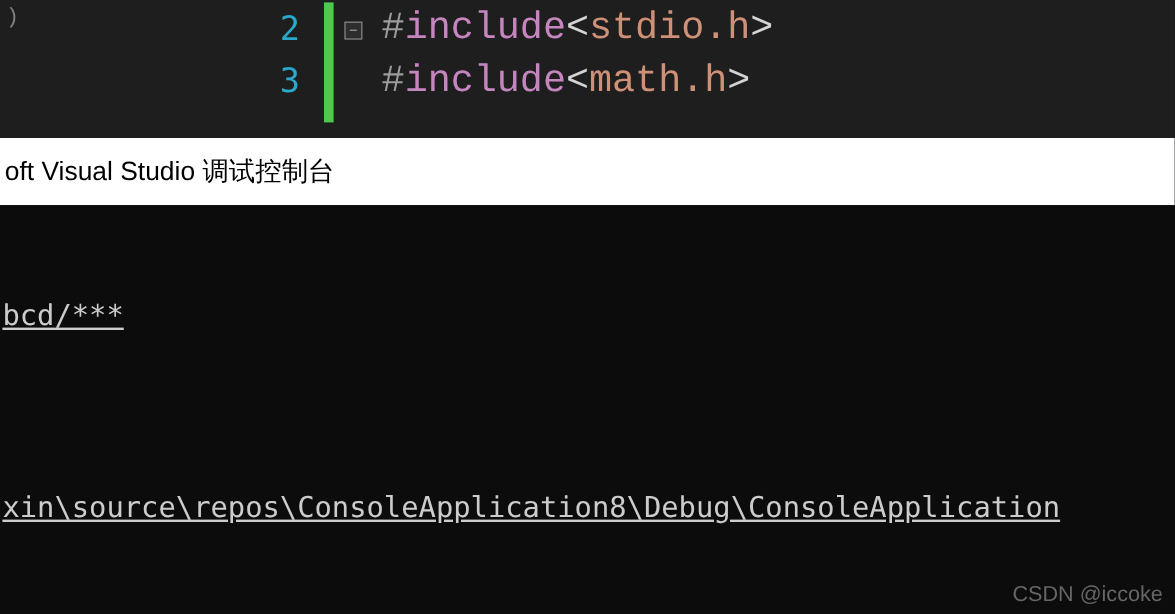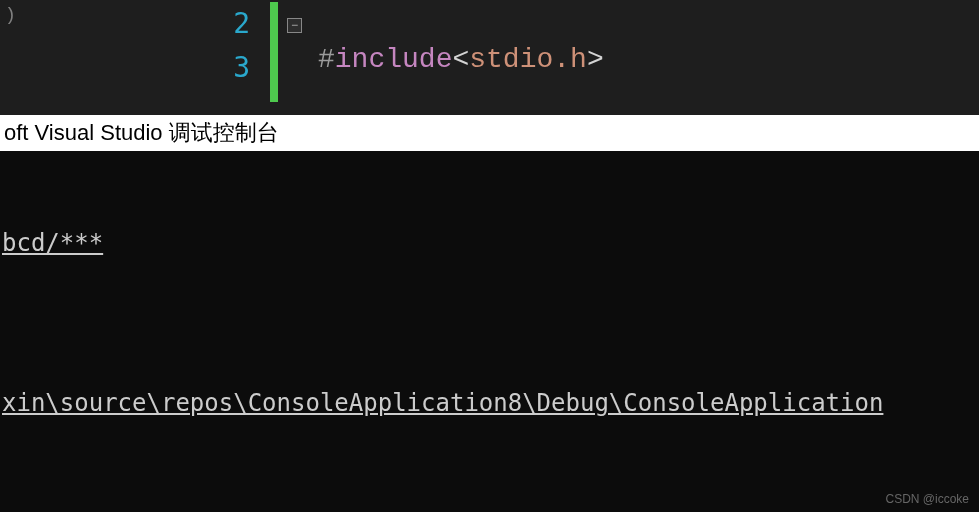--- a/index.html
+++ b/index.html
@@ -60,44 +60,43 @@
       margin-top: 10px;
       margin-left: 5px;
       line-height: 1;
     }
     .code-area {
       flex: 1;
       padding-top: 2px;
       padding-left: 8px;
     }
     .code-line {
-      font-size: 28px;
+      font-size: 32px;
       line-height: 44px;
       white-space: pre;
-      margin-top: 36px;
     }
     .directive { color: #9b9b9b; }
     .keyword-include { color: #c586c0; }
     .angle { color: #d4d4d4; }
     .header-name { color: #ce9178; }
     .console-window {
       position: absolute;
       top: 115px;
       left: 0;
       right: 0;
       bottom: 0;
       background: #0c0c0c;
     }
     .title-bar {
       background: #ffffff;
       color: #000000;
       padding: 8px 4px;
       font-family: 'Segoe UI', Tahoma, sans-serif;
       font-size: 22px;
-      height: 36px;
+      height: 56px;
       display: flex;
       align-items: center;
     }
     .console-body {
       background: #0c0c0c;
       color: #cccccc;
       font-family: 'SimSun', 'NSimSun', 'MS Gothic', monospace;
       font-size: 24px;
       padding: 12px 2px 2px 2px;
       line-height: 32px;
@@ -105,21 +104,21 @@
     }
     .console-line {
       white-space: pre;
       text-decoration: underline;
     }
     .watermark {
       position: absolute;
       bottom: 6px;
       right: 10px;
       color: #666;
-      font-size: 12px;
+      font-size: 18px;
       font-family: Arial, sans-serif;
     }
     .fold-area {
       display: flex;
       width: 40px;
       position: relative;
     }
     .fold-wrapper {
       position: absolute;
       left: 12px;
@@ -138,20 +137,21 @@
     <div class="line-number">3</div>
   </div>
   <div class="fold-area">
     <div class="green-bar"></div>
     <div class="fold-wrapper">
       <div class="fold-icon">−</div>
     </div>
   </div>
   <div class="code-area">
     <div class="code-line"><span class="directive">#</span><span class="keyword-include">include</span><span class="angle">&lt;</span><span class="header-name">stdio.h</span><span class="angle">&gt;</span></div>
+    <div class="code-line"><span class="directive">#</span><span class="keyword-include">include</span><span class="angle">&lt;</span><span class="header-name">math.h</span><span class="angle">&gt;</span></div>
   </div>
 </div>
 
 <div class="console-window">
   <div class="title-bar">
     <span>oft Visual Studio 调试控制台</span>
   </div>
   <div class="console-body">
     <div class="console-line">bcd/***</div>
     <div class="console-line"></div>

